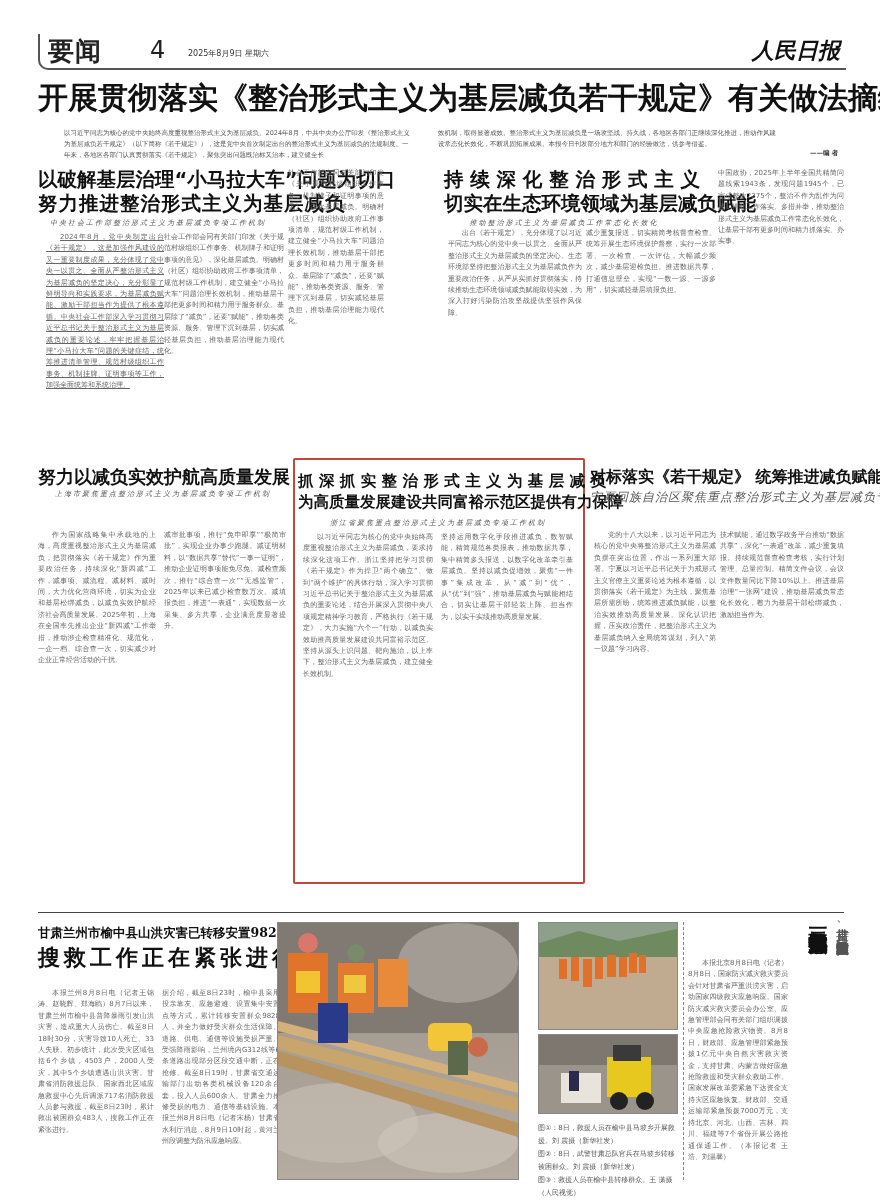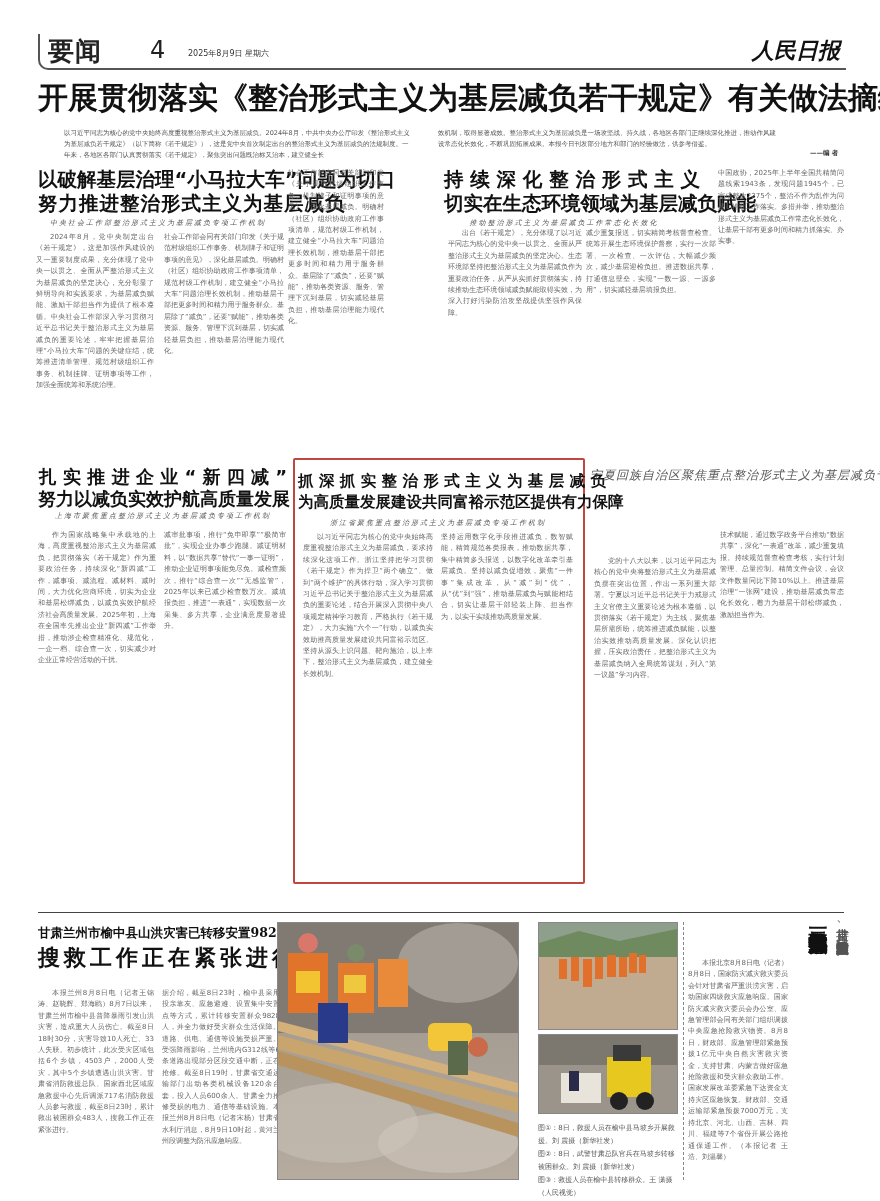--- a/index.html
+++ b/index.html
@@ -37,54 +37,54 @@
 
 <div class="abs intro" style="left:64px;top:128px;width:350px;height:36px;">以习近平同志为核心的党中央始终高度重视整治形式主义为基层减负。2024年8月，中共中央办公厅印发《整治形式主义为基层减负若干规定》（以下简称《若干规定》），这是党中央首次制定出台的整治形式主义为基层减负的法规制度。一年来，各地区各部门认真贯彻落实《若干规定》，聚焦突出问题既治标又治本，建立健全长</div>
 <div class="abs intro" style="left:438px;top:128px;width:340px;height:36px;">效机制，取得显著成效。整治形式主义为基层减负是一场攻坚战、持久战，各地区各部门正继续深化推进，推动作风建设常态化长效化，不断巩固拓展成果。本报今日刊发部分地方和部门的经验做法，供参考借鉴。</div>
 <div class="abs intro" style="left:770px;top:148px;width:60px;height:14px;color:#333;font-weight:bold;margin-left:40px;">——编 者</div>
 
 <div class="abs" style="left:38px;top:168px;width:240px;">
   <div class="h2" style="font-size:19.5px;line-height:24px;">以破解基层治理“小马拉大车”问题为切口</div>
   <div class="h2" style="font-size:19.5px;line-height:24px;letter-spacing:1px;">努力推进整治形式主义为基层减负</div>
   <div class="byline" style="margin-top:2px;">中央社会工作部整治形式主义为基层减负专项工作机制</div>
 </div>
-<div class="abs body" style="left:36px;top:232px;width:118px;height:220px;text-indent:14px;">2024年8月，党中央制定出台《若干规定》，这是加强作风建设的又一重要制度成果，充分体现了党中央一以贯之、全面从严整治形式主义为基层减负的坚定决心，充分彰显了鲜明导向和实践要求，为基层减负赋能、激励干部担当作为提供了根本遵循。中央社会工作部深入学习贯彻习近平总书记关于整治形式主义为基层减负的重要论述，牢牢把握基层治理“小马拉大车”问题的关键症结，统筹推进清单管理、规范村级组织工作事务、机制挂牌、证明事项等工作，加强全面统筹和系统治理。</div>
+<div class="abs body" style="left:46px;top:232px;width:118px;height:220px;text-indent:14px;text-decoration:underline;">2024年8月，党中央制定出台《若干规定》，这是加强作风建设的又一重要制度成果，充分体现了党中央一以贯之、全面从严整治形式主义为基层减负的坚定决心，充分彰显了鲜明导向和实践要求，为基层减负赋能、激励干部担当作为提供了根本遵循。中央社会工作部深入学习贯彻习近平总书记关于整治形式主义为基层减负的重要论述，牢牢把握基层治理“小马拉大车”问题的关键症结，统筹推进清单管理、规范村级组织工作事务、机制挂牌、证明事项等工作，加强全面统筹和系统治理。</div>
 <div class="abs body" style="left:164px;top:232px;width:120px;height:220px;">社会工作部会同有关部门印发《关于规范村级组织工作事务、机制牌子和证明事项的意见》，深化基层减负。明确村（社区）组织协助政府工作事项清单，规范村级工作机制，建立健全“小马拉大车”问题治理长效机制，推动基层干部把更多时间和精力用于服务群众。基层除了“减负”，还要“赋能”，推动各类资源、服务、管理下沉到基层，切实减轻基层负担，推动基层治理能力现代化。</div>
 <div class="abs body" style="left:288px;top:168px;width:96px;height:284px;">社会工作部会同有关部门印发《关于规范村级组织工作事务、机制牌子和证明事项的意见》，深化基层减负。明确村（社区）组织协助政府工作事项清单，规范村级工作机制，建立健全“小马拉大车”问题治理长效机制，推动基层干部把更多时间和精力用于服务群众。基层除了“减负”，还要“赋能”，推动各类资源、服务、管理下沉到基层，切实减轻基层负担，推动基层治理能力现代化。</div>
 
 <div class="abs" style="left:444px;top:168px;width:240px;">
   <div class="h2" style="font-size:19.5px;line-height:24px;">持 续 深 化 整 治 形 式 主 义</div>
   <div class="h2" style="font-size:19.5px;line-height:24px;">切实在生态环境领域为基层减负赋能</div>
   <div class="byline" style="margin-top:2px;">推动整治形式主义为基层减负工作常态化长效化</div>
 </div>
 <div class="abs body" style="left:448px;top:228px;width:134px;height:224px;text-indent:14px;">出台《若干规定》，充分体现了以习近平同志为核心的党中央一以贯之、全面从严整治形式主义为基层减负的坚定决心。生态环境部坚持把整治形式主义为基层减负作为重要政治任务，从严从实抓好贯彻落实，持续推动生态环境领域减负赋能取得实效，为深入打好污染防治攻坚战提供坚强作风保障。</div>
 <div class="abs body" style="left:586px;top:228px;width:130px;height:224px;">减少重复报送，切实精简考核督查检查。统筹开展生态环境保护督察，实行一次部署、一次检查、一次评估，大幅减少频次，减少基层迎检负担。推进数据共享，打通信息壁垒，实现“一数一源、一源多用”，切实减轻基层填报负担。</div>
 <div class="abs body" style="left:718px;top:168px;width:126px;height:284px;">中国政协，2025年上半年全国共精简问题线索1943条，发现问题1945个，已完成整改2275个，整治不作为乱作为问题，推动工作落实。多措并举，推动整治形式主义为基层减负工作常态化长效化，让基层干部有更多时间和精力抓落实、办实事。</div>
 
 <div class="abs" style="left:38px;top:466px;width:250px;">
-  <div class="h2" style="font-size:18px;line-height:22px;">扎 实 推 进 企 业 “ 新 四 减 ”</div>
   <div class="h2" style="font-size:18px;line-height:22px;">努力以减负实效护航高质量发展</div>
   <div class="byline" style="margin-top:1px;">上海市聚焦重点整治形式主义为基层减负专项工作机制</div>
 </div>
 <div class="abs body" style="left:38px;top:530px;width:118px;height:360px;text-indent:14px;">作为国家战略集中承载地的上海，高度重视整治形式主义为基层减负，把贯彻落实《若干规定》作为重要政治任务，持续深化“新四减”工作，减事项、减流程、减材料、减时间，大力优化营商环境，切实为企业和基层松绑减负，以减负实效护航经济社会高质量发展。2025年初，上海在全国率先推出企业“新四减”工作举措，推动涉企检查精准化、规范化，一企一档、综合查一次，切实减少对企业正常经营活动的干扰。</div>
 <div class="abs body" style="left:164px;top:530px;width:122px;height:360px;">减审批事项，推行“免申即享”“极简审批”，实现企业办事少跑腿。减证明材料，以“数据共享”替代“一事一证明”，推动企业证明事项能免尽免。减检查频次，推行“综合查一次”“无感监管”，2025年以来已减少检查数万次。减填报负担，推进“一表通”，实现数据一次采集、多方共享，企业满意度显著提升。</div>
 
 <div class="abs redbox"></div>
 <div class="abs" style="left:298px;top:470px;width:280px;">
   <div class="h2" style="font-size:15.5px;line-height:22px;">抓 深 抓 实 整 治 形 式 主 义 为 基 层 减 负</div>
   <div class="h2" style="font-size:15.5px;line-height:20px;">为高质量发展建设共同富裕示范区提供有力保障</div>
   <div class="byline" style="margin-top:6px;">浙江省聚焦重点整治形式主义为基层减负专项工作机制</div>
 </div>
 <div class="abs body" style="left:303px;top:532px;width:130px;height:344px;text-indent:14px;">以习近平同志为核心的党中央始终高度重视整治形式主义为基层减负，要求持续深化这项工作。浙江坚持把学习贯彻《若干规定》作为捍卫“两个确立”、做到“两个维护”的具体行动，深入学习贯彻习近平总书记关于整治形式主义为基层减负的重要论述，结合开展深入贯彻中央八项规定精神学习教育，严格执行《若干规定》，大力实施“六个一”行动，以减负实效助推高质量发展建设共同富裕示范区。坚持从源头上识问题、靶向施治，以上率下，整治形式主义为基层减负，建立健全长效机制。</div>
 <div class="abs body" style="left:441px;top:532px;width:132px;height:344px;">坚持运用数字化手段推进减负，数智赋能，精简规范各类报表，推动数据共享，集中精简多头报送，以数字化改革牵引基层减负。坚持以减负促增效，聚焦“一件事”集成改革，从“减”到“优”，从“优”到“强”，推动基层减负与赋能相结合，切实让基层干部轻装上阵、担当作为，以实干实绩推动高质量发展。</div>
 
 <div class="abs" style="left:590px;top:466px;width:254px;">
+  <div class="h2" style="font-size:16px;line-height:22px;">对标落实《若干规定》 统筹推进减负赋能</div>
   <div class="byline" style="margin-top:1px;font-size:12px;letter-spacing:1px;">宁夏回族自治区聚焦重点整治形式主义为基层减负专项工作机制</div>
 </div>
-<div class="abs body" style="left:594px;top:556px;width:122px;height:360px;text-indent:14px;">党的十八大以来，以习近平同志为核心的党中央将整治形式主义为基层减负摆在突出位置，作出一系列重大部署。宁夏以习近平总书记关于力戒形式主义官僚主义重要论述为根本遵循，以贯彻落实《若干规定》为主线，聚焦基层所需所盼，统筹推进减负赋能，以整治实效推动高质量发展。深化认识把握，压实政治责任，把整治形式主义为基层减负纳入全局统筹谋划，列入“第一议题”学习内容。</div>
+<div class="abs body" style="left:594px;top:530px;width:122px;height:360px;text-indent:14px;">党的十八大以来，以习近平同志为核心的党中央将整治形式主义为基层减负摆在突出位置，作出一系列重大部署。宁夏以习近平总书记关于力戒形式主义官僚主义重要论述为根本遵循，以贯彻落实《若干规定》为主线，聚焦基层所需所盼，统筹推进减负赋能，以整治实效推动高质量发展。深化认识把握，压实政治责任，把整治形式主义为基层减负纳入全局统筹谋划，列入“第一议题”学习内容。</div>
 <div class="abs body" style="left:720px;top:530px;width:124px;height:360px;">技术赋能，通过数字政务平台推动“数据共享”，深化“一表通”改革，减少重复填报。持续规范督查检查考核，实行计划管理、总量控制。精简文件会议，会议文件数量同比下降10%以上。推进基层治理“一张网”建设，推动基层减负常态化长效化，着力为基层干部松绑减负，激励担当作为。</div>
 
 <div class="abs hr" style="left:38px;top:912px;width:806px;background:#444;"></div>
 
 <div class="abs" style="left:38px;top:924px;width:240px;">
   <div class="h2" style="font-family:'DejaVu Serif',serif;font-size:12.5px;line-height:18px;">甘肃兰州市榆中县山洪灾害已转移安置9828人</div>
   <div class="h2" style="font-size:22px;line-height:32px;letter-spacing:4px;">搜救工作正在紧张进行</div>
 </div>
 <div class="abs body" style="left:38px;top:988px;width:116px;height:196px;text-indent:14px;">本报兰州8月8日电（记者王锦涛、赵晓辉、郑海鸥）8月7日以来，甘肃兰州市榆中县普降暴雨引发山洪灾害，造成重大人员伤亡。截至8日18时30分，灾害导致10人死亡、33人失联。初步统计，此次受灾区域包括6个乡镇，4503户，2000人受灾，其中5个乡镇遭遇山洪灾害。甘肃省消防救援总队、国家西北区域应急救援中心先后调派717名消防救援人员参与救援，截至8日23时，累计救出被困群众483人，搜救工作正在紧张进行。</div>
 <div class="abs body" style="left:162px;top:988px;width:118px;height:196px;">据介绍，截至8日23时，榆中县采用投亲靠友、应急避难、设置集中安置点等方式，累计转移安置群众9828人，并全力做好受灾群众生活保障。道路、供电、通信等设施受损严重。受强降雨影响，兰州境内G312线等6条道路出现部分区段交通中断，正在抢修。截至8日19时，甘肃省交通运输部门出动各类机械设备120余台套，投入人员600余人。甘肃全力抢修受损的电力、通信等基础设施。本报兰州8月8日电（记者宋杨）甘肃省水利厅消息，8月9日10时起，黄河兰州段调整为防汛应急响应。</div>

